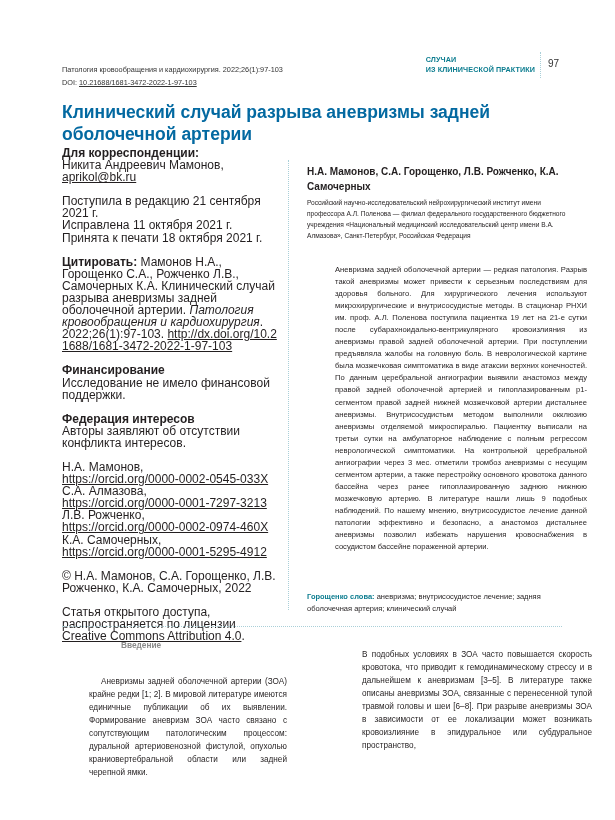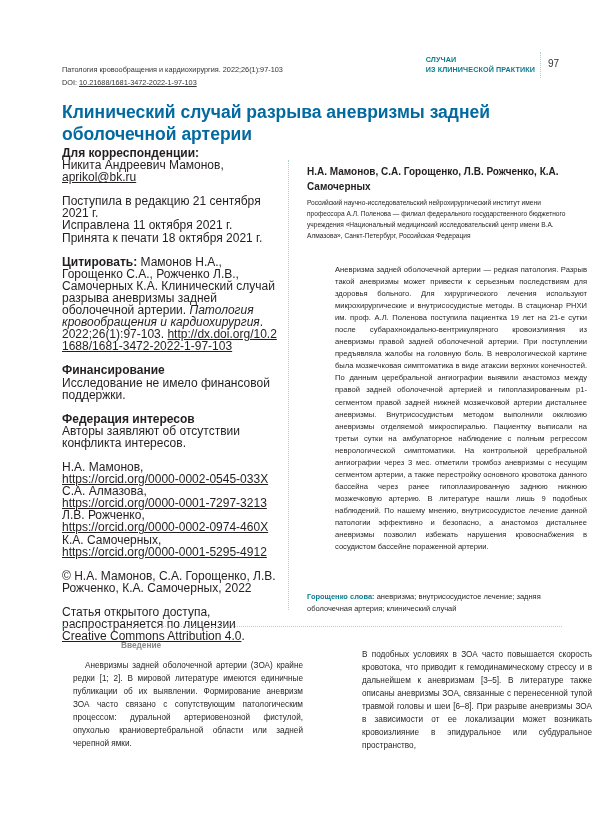--- a/index.html
+++ b/index.html
@@ -21,21 +21,21 @@
   .leftcol i { font-style: italic; }
   .vsep { left: 288px; top: 160px; height: 450px; border-left: 1px dotted #a9cfd8; }
   .authors { left: 307px; top: 165px; width: 260px; font-size: 10px; line-height: 14.5px; font-weight: bold; color: #231f20; }
   .affil { left: 307px; top: 198px; width: 260px; font-size: 6.6px; line-height: 10.9px; color: #231f20; }
   .abstract { left: 307px; top: 264px; width: 252px; font-size: 7.6px; line-height: 12.05px; color: #231f20; text-align: justify; margin-left: 28px; }
   .keywords { left: 307px; top: 591px; width: 256px; font-size: 7.5px; line-height: 12px; color: #231f20; }
   .keywords .kl { font-weight: bold; color: #0b7c8f; }
   .hsep { left: 62px; top: 626px; width: 500px; border-top: 1px dotted #a9cfd8; }
   .intro-h { left: 73px; top: 640px; font-size: 8.3px; font-weight: bold; color: #8a8a8a; margin-left: 48px; }
   .body-left { left: 73px; top: 659px; width: 230px; font-size: 8.2px; line-height: 13px; text-align: justify; color: #231f20; }
-  .body-left p { margin: 0; text-indent: 12px; }
+  .body-left p { margin: 16px; text-indent: 12px; }
   .body-right { left: 326px; top: 648px; width: 230px; font-size: 8.2px; line-height: 13px; text-align: justify; color: #231f20; margin-left: 36px; }
   .body-right p { margin: 0; }
 </style>
 </head>
 <body>
 
 <div class="abs hdr-left">
   <div>Патология кровообращения и кардиохирургия. 2022;26(1):97-103</div>
   <div><span>DOI: </span><a>10.21688/1681-3472-2022-1-97-103</a></div>
 </div>

